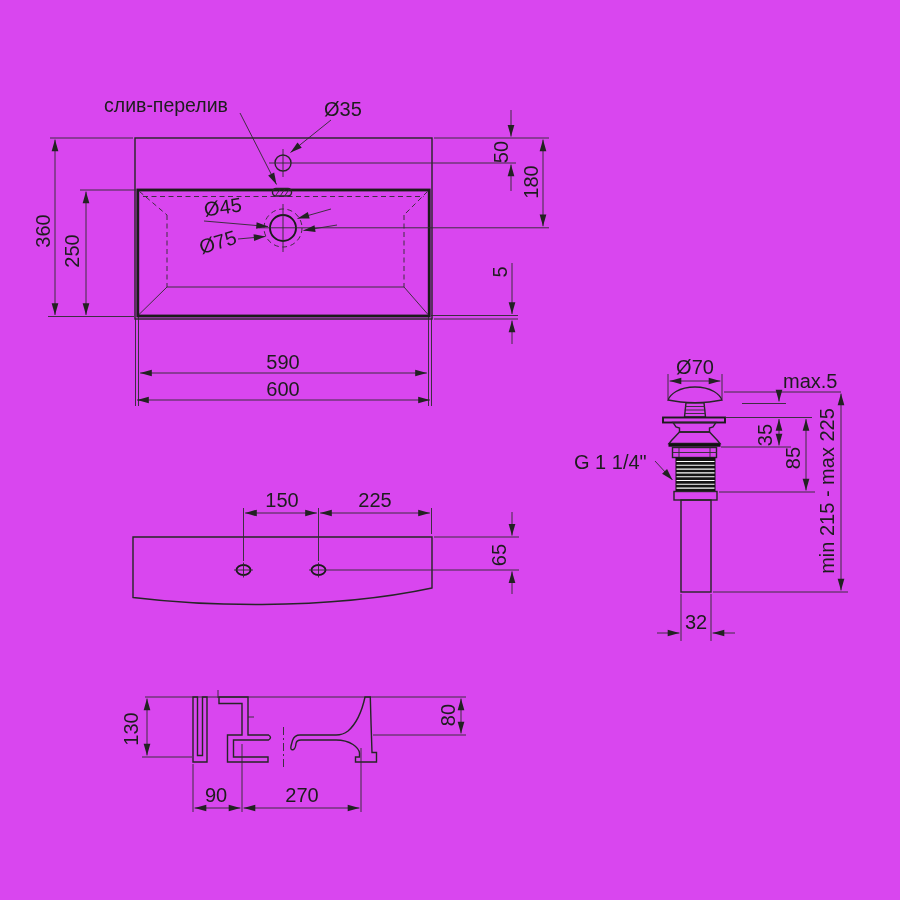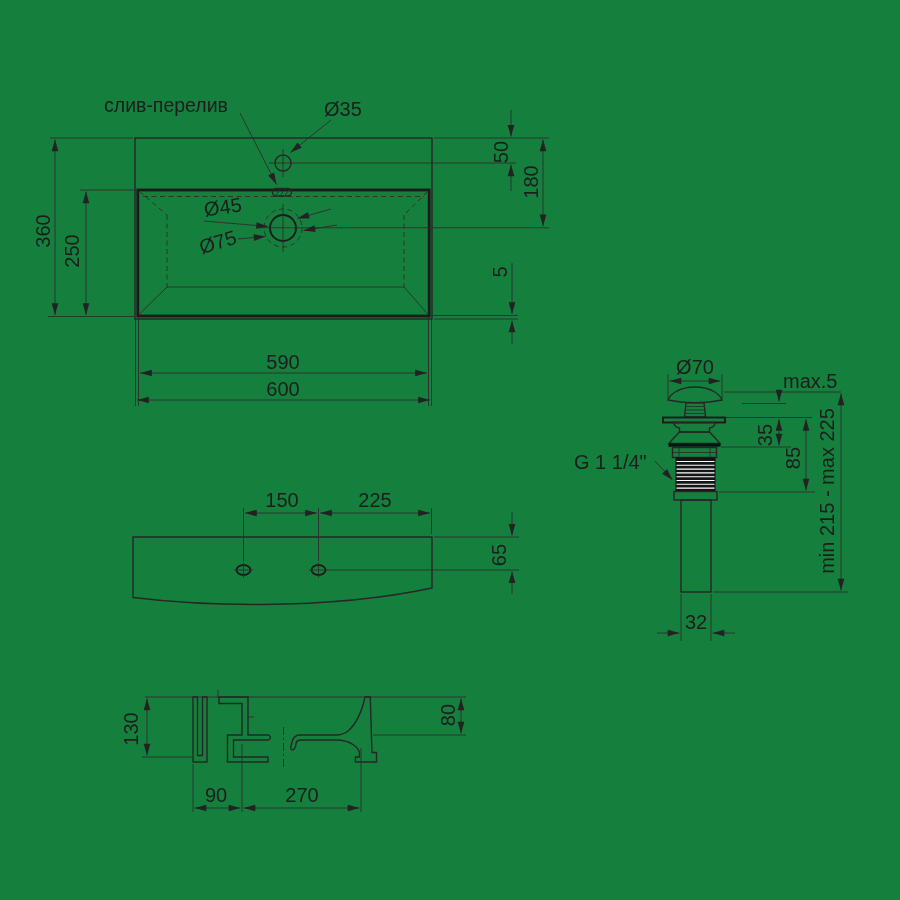--- a/index.html
+++ b/index.html
@@ -1,16 +1,16 @@
 <!DOCTYPE html>
 <html><head>
 <meta charset="utf-8">
 <style>
   html,body{margin:0;padding:0;background:#ffffff;}
-  .page{width:900px;height:900px;background:#15803d;position:relative;font-family:"Liberation Sans", sans-serif;}
+  .page{width:900px;height:900px;background:#d946ef;position:relative;font-family:"Liberation Sans", sans-serif;}
   svg{display:block;}
   text{fill:#1d1d1d;font-family:"Liberation Sans", sans-serif;}
   .dim{font-size:20px;}
   .lbl{font-size:19.5px;}
   .thin{stroke:#2c2c2c;stroke-width:0.9;fill:none;}
   .med{stroke:#262626;stroke-width:1.4;fill:none;}
   .thick{stroke:#1b1b1b;stroke-width:2.8;fill:none;}
   .bold2{stroke:#1b1b1b;stroke-width:1.9;fill:none;}
   .dash{stroke-dasharray:5 3.5;}
   .dashdot{stroke-dasharray:8 3 2 3;}

